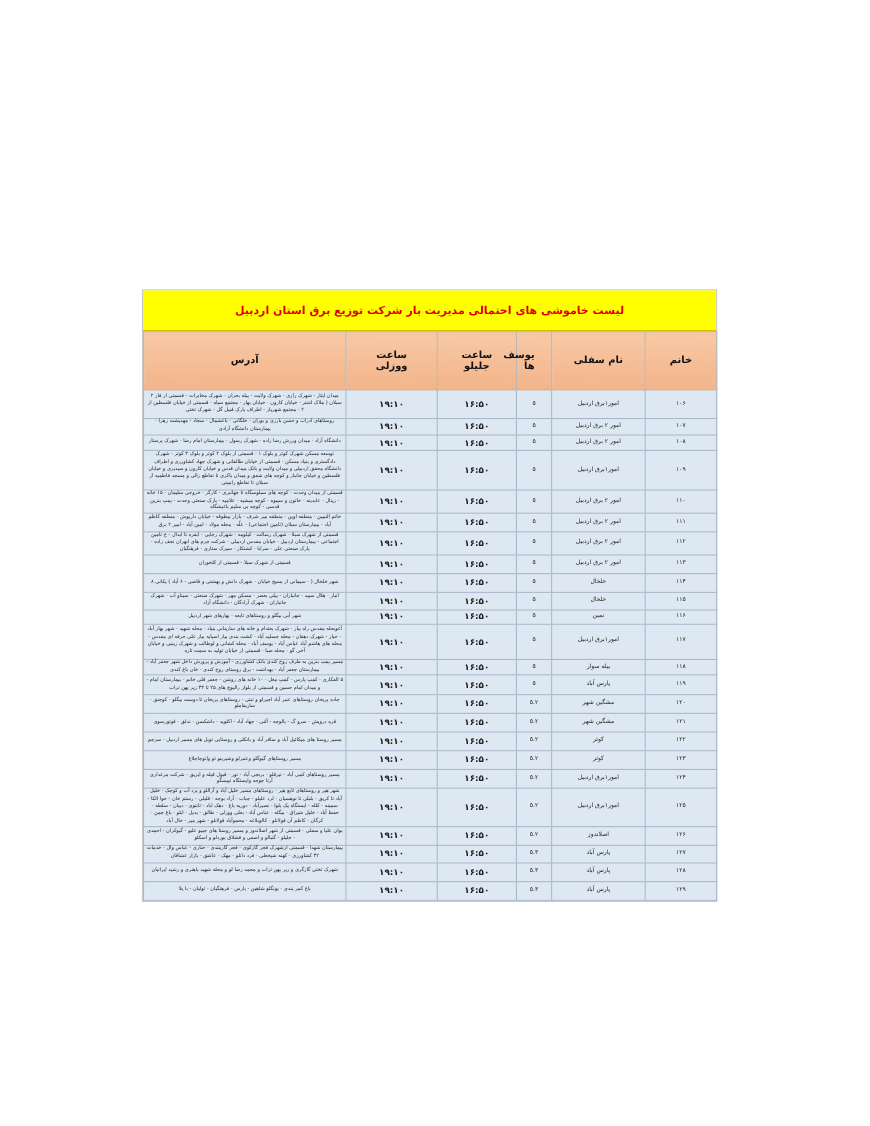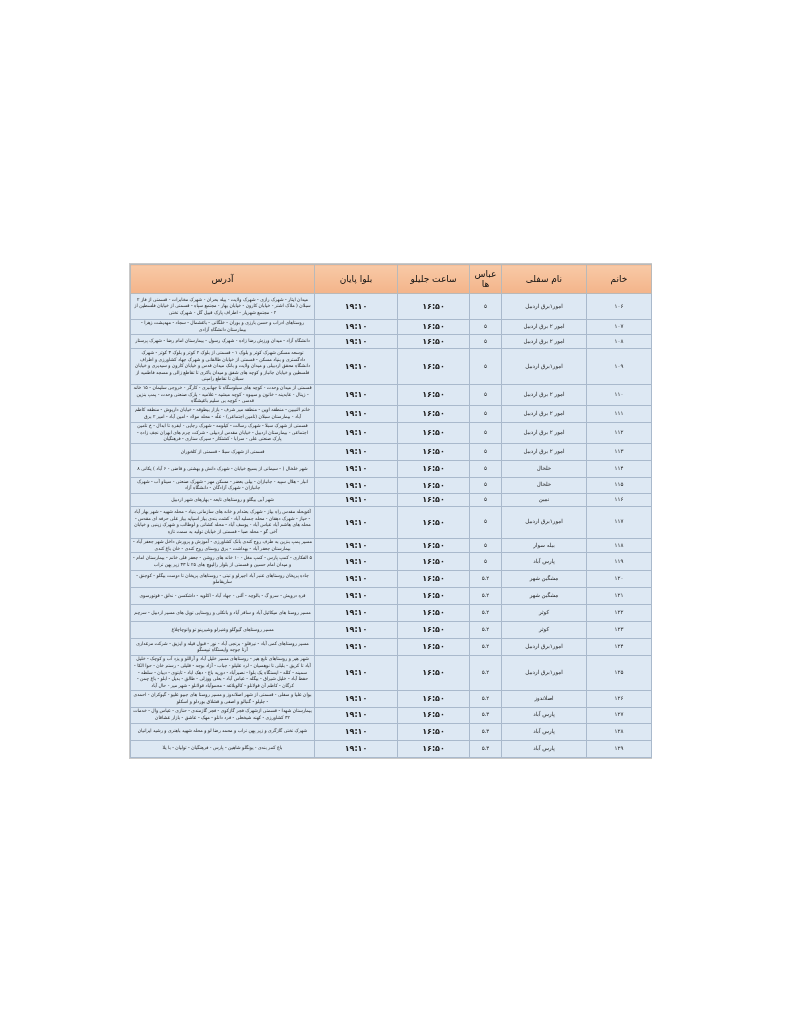--- a/index.html
+++ b/index.html
@@ -1,48 +1,51 @@
 <!DOCTYPE html>
 <html><head>
 <meta charset="utf-8">
 <style>
   html, body { margin:0; padding:0; background:#ffffff; }
   body { width:791px; height:1024px; position:relative; overflow:hidden; font-family:"DejaVu Sans", sans-serif; }
   .sheet { position:absolute; left:129px; top:263px; width:521px; border:1px solid #c9c9c9; background:#fff; }
   .title-bar { height:36px; background:#ffff00; display:flex; align-items:center; justify-content:center; border-bottom:1px solid #d0c000; }
   .title-text { color:#e00000; font-weight:bold; font-size:10px; direction:rtl; }
   table { border-collapse:collapse; width:521px; table-layout:fixed; direction:rtl; }
-  th { background:linear-gradient(#f8c9a6,#f3b48a); color:#111; font-size:9px; font-weight:normal; height:17px; border:1px solid #b9b9b9; padding:4px; }
+  th { background:linear-gradient(#f8c9a6,#f3b48a); color:#111; font-size:9px; font-weight:bold; height:17px; border:1px solid #b9b9b9; padding:16px; }
   td { background:#dde8f3; border:1px solid #a9b9cc; font-size:5.2px; text-align:center; padding:0 2px; color:#222; line-height:1.45; }
   td.time { font-size:8px; font-weight:bold; color:#222; }
   td.block { font-size:5.5px; }
   td.num { font-size:5.5px; }
   td.area { font-size:5.5px; }
   td.addr { font-size:4.6px; text-align:center; }
 </style>
 </head>
 <body>
 
 <div class="sheet">
+  <div class="title-bar">
+    <span class="title-text">لیست خاموشی های احتمالی مدیریت بار شرکت توزیع برق استان اردبیل</span>
+  </div>
   <table>
     <colgroup>
       <col style="width:65px">
       <col style="width:85px">
       <col style="width:32px">
       <col style="width:72px">
       <col style="width:83px">
       <col style="width:184px">
     </colgroup>
     <thead>
       <tr>
         <th>خانم</th>
         <th>نام سفلی</th>
-        <th>عباس ها</th>
+        <th>یوسف ها</th>
         <th>ساعت جلیلو</th>
-        <th>بلوا پایان</th>
+        <th>ساعت ووزلی</th>
         <th>آدرس</th>
       </tr>
     </thead>
     <tbody id="tbody">
         <tr style="height: 26px;">
           <td class="num">۱۰۶</td>
           <td class="area">امور۱برق اردبیل</td>
           <td class="block">۵</td>
           <td class="time">۱۶:۵۰</td>
           <td class="time">۱۹:۱۰</td>

